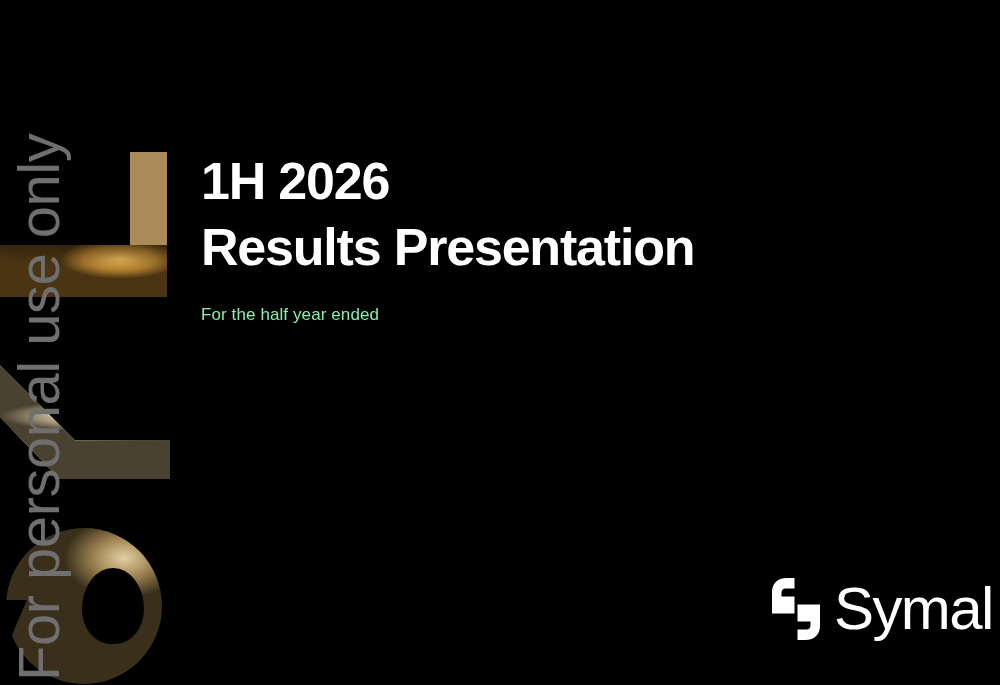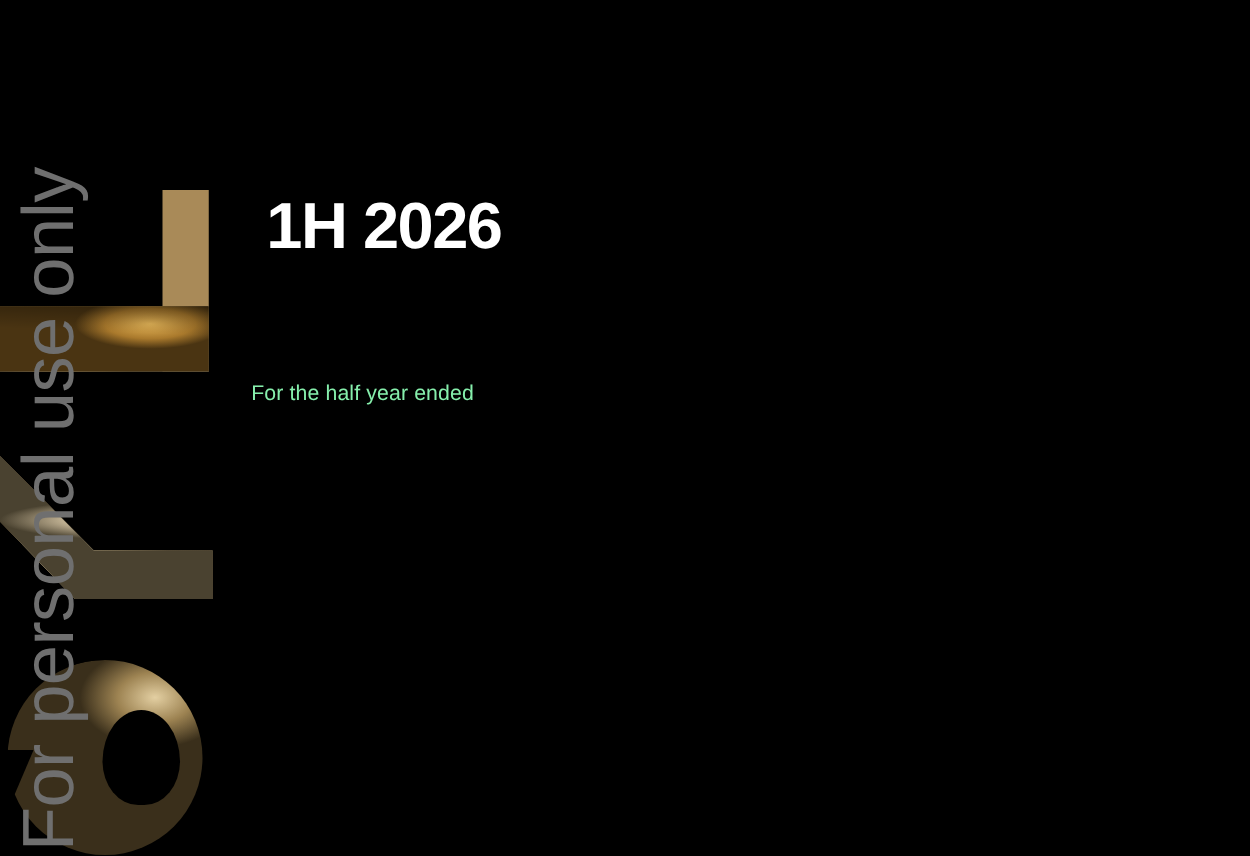--- a/index.html
+++ b/index.html
@@ -109,21 +109,21 @@
     font-size:58px;
     font-weight:400;
     letter-spacing:-0.5px;
     white-space:nowrap;
     user-select:none;
   }
 
   
   #headline {
     position:absolute;
-    left:213px; top:148px;
+    left:201px; top:148px;
     width:700px;
   }
   .title-line {
     color:#ffffff;
     font-size:52px;
     font-weight:bold;
     line-height:66px;
     letter-spacing:-1.2px;
     white-space:nowrap;
   }
@@ -165,20 +165,30 @@
     <div class="hero-piece" id="hero-piece-diag"></div>
     <div class="hero-piece" id="hero-piece-bowl"></div>
   </div>
   <div id="hero-bowl-counter"></div>
   <div id="hero-bowl-wedge"></div>
 
   <div id="watermark">For personal use only</div>
 
   <div id="headline">
     <div class="title-line">1H 2026</div>
+    <div class="title-line">Results Presentation</div>
   </div>
 
   <div id="subtitle">
     <div>For the half year ended</div>
   </div>
 
+  <div id="logo">
+    <svg id="logo-mark" viewBox="0 0 48 62" xmlns="http://www.w3.org/2000/svg">
+
+      <path fill="#ffffff" d="M22.5 0 L22.5 10.5 L13.5 10.5 C10.9 10.5 9.5 12.1 9.5 14.8 L9.5 18.5 L22.5 18.5 L22.5 35.5 L0 35.5 L0 14.5 C0 5.7 5.3 0 14.8 0 Z"></path>
+
+      <path fill="#ffffff" d="M25.5 62 L25.5 51.5 L34.5 51.5 C37.1 51.5 38.5 49.9 38.5 47.2 L38.5 43.5 L25.5 43.5 L25.5 26.5 L48 26.5 L48 47.5 C48 56.3 42.7 62 33.2 62 Z"></path>
+    </svg>
+    <div id="logo-wordmark">Symal</div>
+  </div>
 
 </div>
 
 </body></html>

